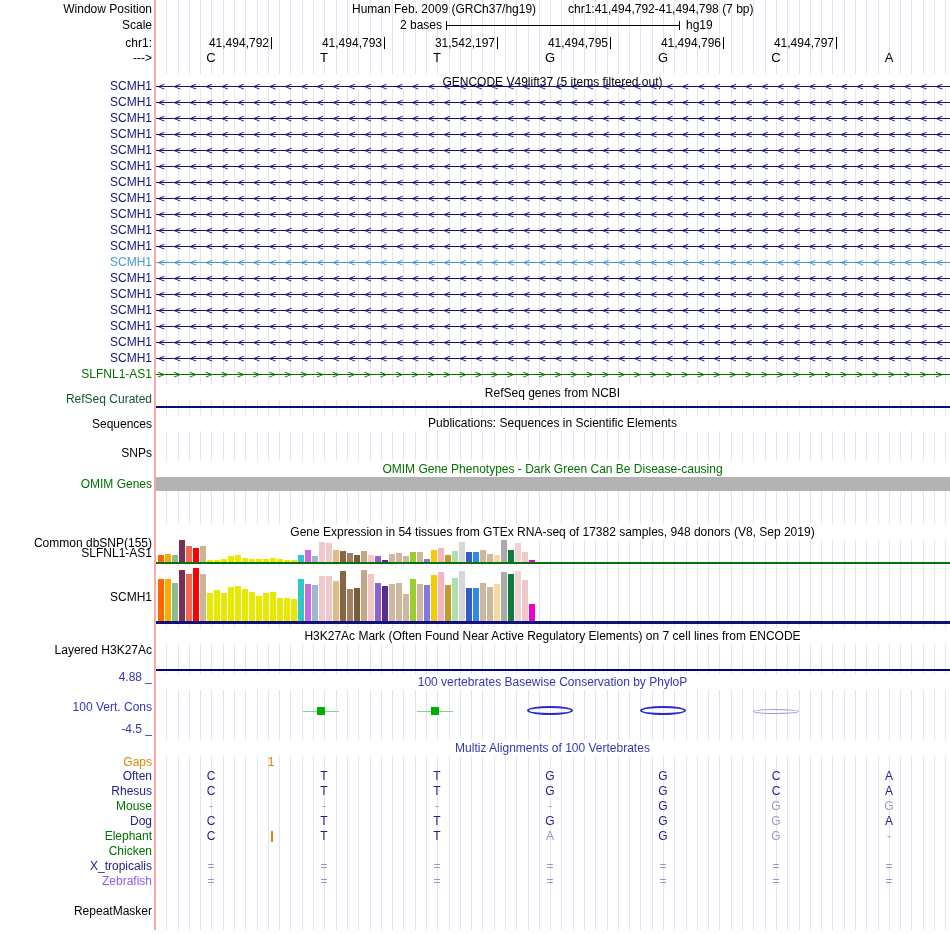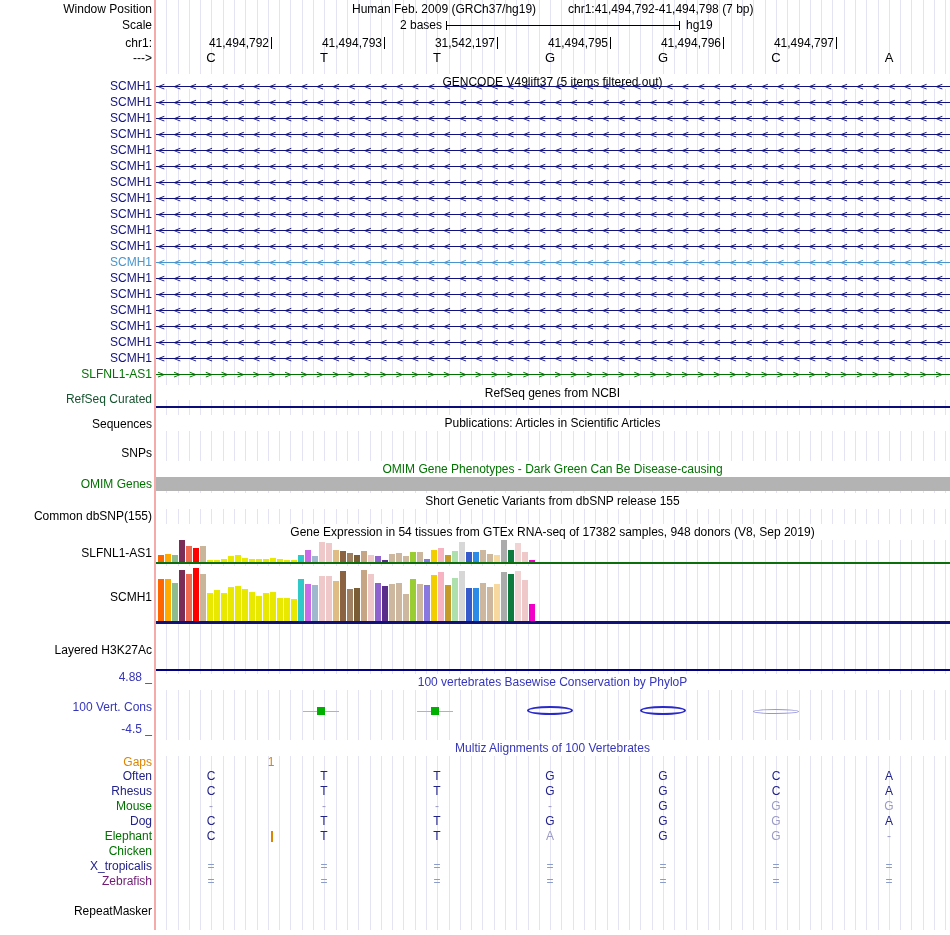--- a/index.html
+++ b/index.html
@@ -68,24 +68,24 @@
       <div class="base" style="left:316px;top:51px">T</div>
       <div class="base" style="left:429px;top:51px">T</div>
       <div class="base" style="left:542px;top:51px">G</div>
       <div class="base" style="left:655px;top:51px">G</div>
       <div class="base" style="left:768px;top:51px">C</div>
       <div class="base" style="left:881px;top:51px">A</div>
     </div>
 
   <div class="strip" style="top:74px;height:15px">GENCODE V49lift37 (5 items filtered out)</div>
   <div class="strip" style="top:385px;height:15px">RefSeq genes from NCBI</div>
-  <div class="strip" style="top:415px;height:16px">Publications: Articles in Scientific Articles</div>
+  <div class="strip" style="top:415px;height:16px">Publications: Sequences in Scientific Elements</div>
   <div class="strip" style="top:461px;height:16px;color:#007200">OMIM Gene Phenotypes - Dark Green Can Be Disease-causing</div>
-  <div class="strip" style="top:493px;height:16px">Short Genetic Variants from dbSNP release 155</div>
   <div class="strip" style="top:524px;height:16px">Gene Expression in 54 tissues from GTEx RNA-seq of 17382 samples, 948 donors (V8, Sep 2019)</div>
+  <div class="strip" style="top:628px;height:16px">H3K27Ac Mark (Often Found Near Active Regulatory Elements) on 7 cell lines from ENCODE</div>
   <div class="strip" style="top:674px;height:16px;color:#3535BB">100 vertebrates Basewise Conservation by PhyloP</div>
   <div class="strip" style="top:740px;height:16px;color:#3535BB">Multiz Alignments of 100 Vertebrates</div>
 
   <div id="gencode-rows">
       <div class="lbl" style="top:79px;color:#12127E">SCMH1</div>
       <div class="generow" style="top:78px;color:#12127E">
         <div class="geneline" style="background:#12127E"></div>
         <div class="chev" style="">&lt;&lt;&lt;&lt;&lt;&lt;&lt;&lt;&lt;&lt;&lt;&lt;&lt;&lt;&lt;&lt;&lt;&lt;&lt;&lt;&lt;&lt;&lt;&lt;&lt;&lt;&lt;&lt;&lt;&lt;&lt;&lt;&lt;&lt;&lt;&lt;&lt;&lt;&lt;&lt;&lt;&lt;&lt;&lt;&lt;&lt;&lt;&lt;&lt;&lt;&lt;&lt;&lt;&lt;&lt;&lt;&lt;&lt;</div>
       </div>
       <div class="lbl" style="top:95px;color:#12127E">SCMH1</div>
@@ -182,21 +182,21 @@
 
   <div class="lbl" style="top:392px;color:#14532d">RefSeq Curated</div>
   <div class="hline" style="left:155px;top:406px;width:795px;height:2px;background:#0C0C78"></div>
 
   <div class="lbl" style="top:417px">Sequences</div>
   <div class="lbl" style="top:446px">SNPs</div>
 
   <div class="lbl" style="top:477px;color:#007200">OMIM Genes</div>
   <div class="hline" style="left:155px;top:477px;width:795px;height:14px;background:#B3B3B3"></div>
 
-  <div class="lbl" style="top:509px">Common dbSNP(155)</div>
+  <div class="lbl" style="top:536px">Common dbSNP(155)</div>
 
   <div class="lbl" style="top:546px">SLFNL1-AS1</div>
   <div class="lbl" style="top:590px">SCMH1</div>
   <div class="whitebox" style="left:155px;top:540px;width:382px;height:22px"></div>
   <div class="whitebox" style="left:155px;top:566px;width:382px;height:55px"></div>
   <div id="gtex-bars1">
       <div class="bar" style="left:158px;top:555px;height:7px;background:#FF6600"></div>
       <div class="bar" style="left:165px;top:554px;height:8px;background:#FFAA00"></div>
       <div class="bar" style="left:172px;top:555px;height:7px;background:#8FBC8F"></div>
       <div class="bar" style="left:179px;top:540px;height:22px;background:#7A2E57"></div>
@@ -387,21 +387,21 @@
       <div class="lbl" style="top:859px;color:#22228B">X_tropicalis</div>
       <div class="mrow" style="top:859px">
         <div class="mcell" style="left:47px;top:0;color:#8C9CC8">=</div>
         <div class="mcell" style="left:160px;top:0;color:#8C9CC8">=</div>
         <div class="mcell" style="left:273px;top:0;color:#8C9CC8">=</div>
         <div class="mcell" style="left:386px;top:0;color:#8C9CC8">=</div>
         <div class="mcell" style="left:499px;top:0;color:#8C9CC8">=</div>
         <div class="mcell" style="left:612px;top:0;color:#8C9CC8">=</div>
         <div class="mcell" style="left:725px;top:0;color:#8C9CC8">=</div>
       </div>
-      <div class="lbl" style="top:874px;color:#701a75">Zebrafish</div>
+      <div class="lbl" style="top:874px;color:#8b5cf6">Zebrafish</div>
       <div class="mrow" style="top:874px">
         <div class="mcell" style="left:47px;top:0;color:#8C9CC8">=</div>
         <div class="mcell" style="left:160px;top:0;color:#8C9CC8">=</div>
         <div class="mcell" style="left:273px;top:0;color:#8C9CC8">=</div>
         <div class="mcell" style="left:386px;top:0;color:#8C9CC8">=</div>
         <div class="mcell" style="left:499px;top:0;color:#8C9CC8">=</div>
         <div class="mcell" style="left:612px;top:0;color:#8C9CC8">=</div>
         <div class="mcell" style="left:725px;top:0;color:#8C9CC8">=</div>
       </div>
     </div>

